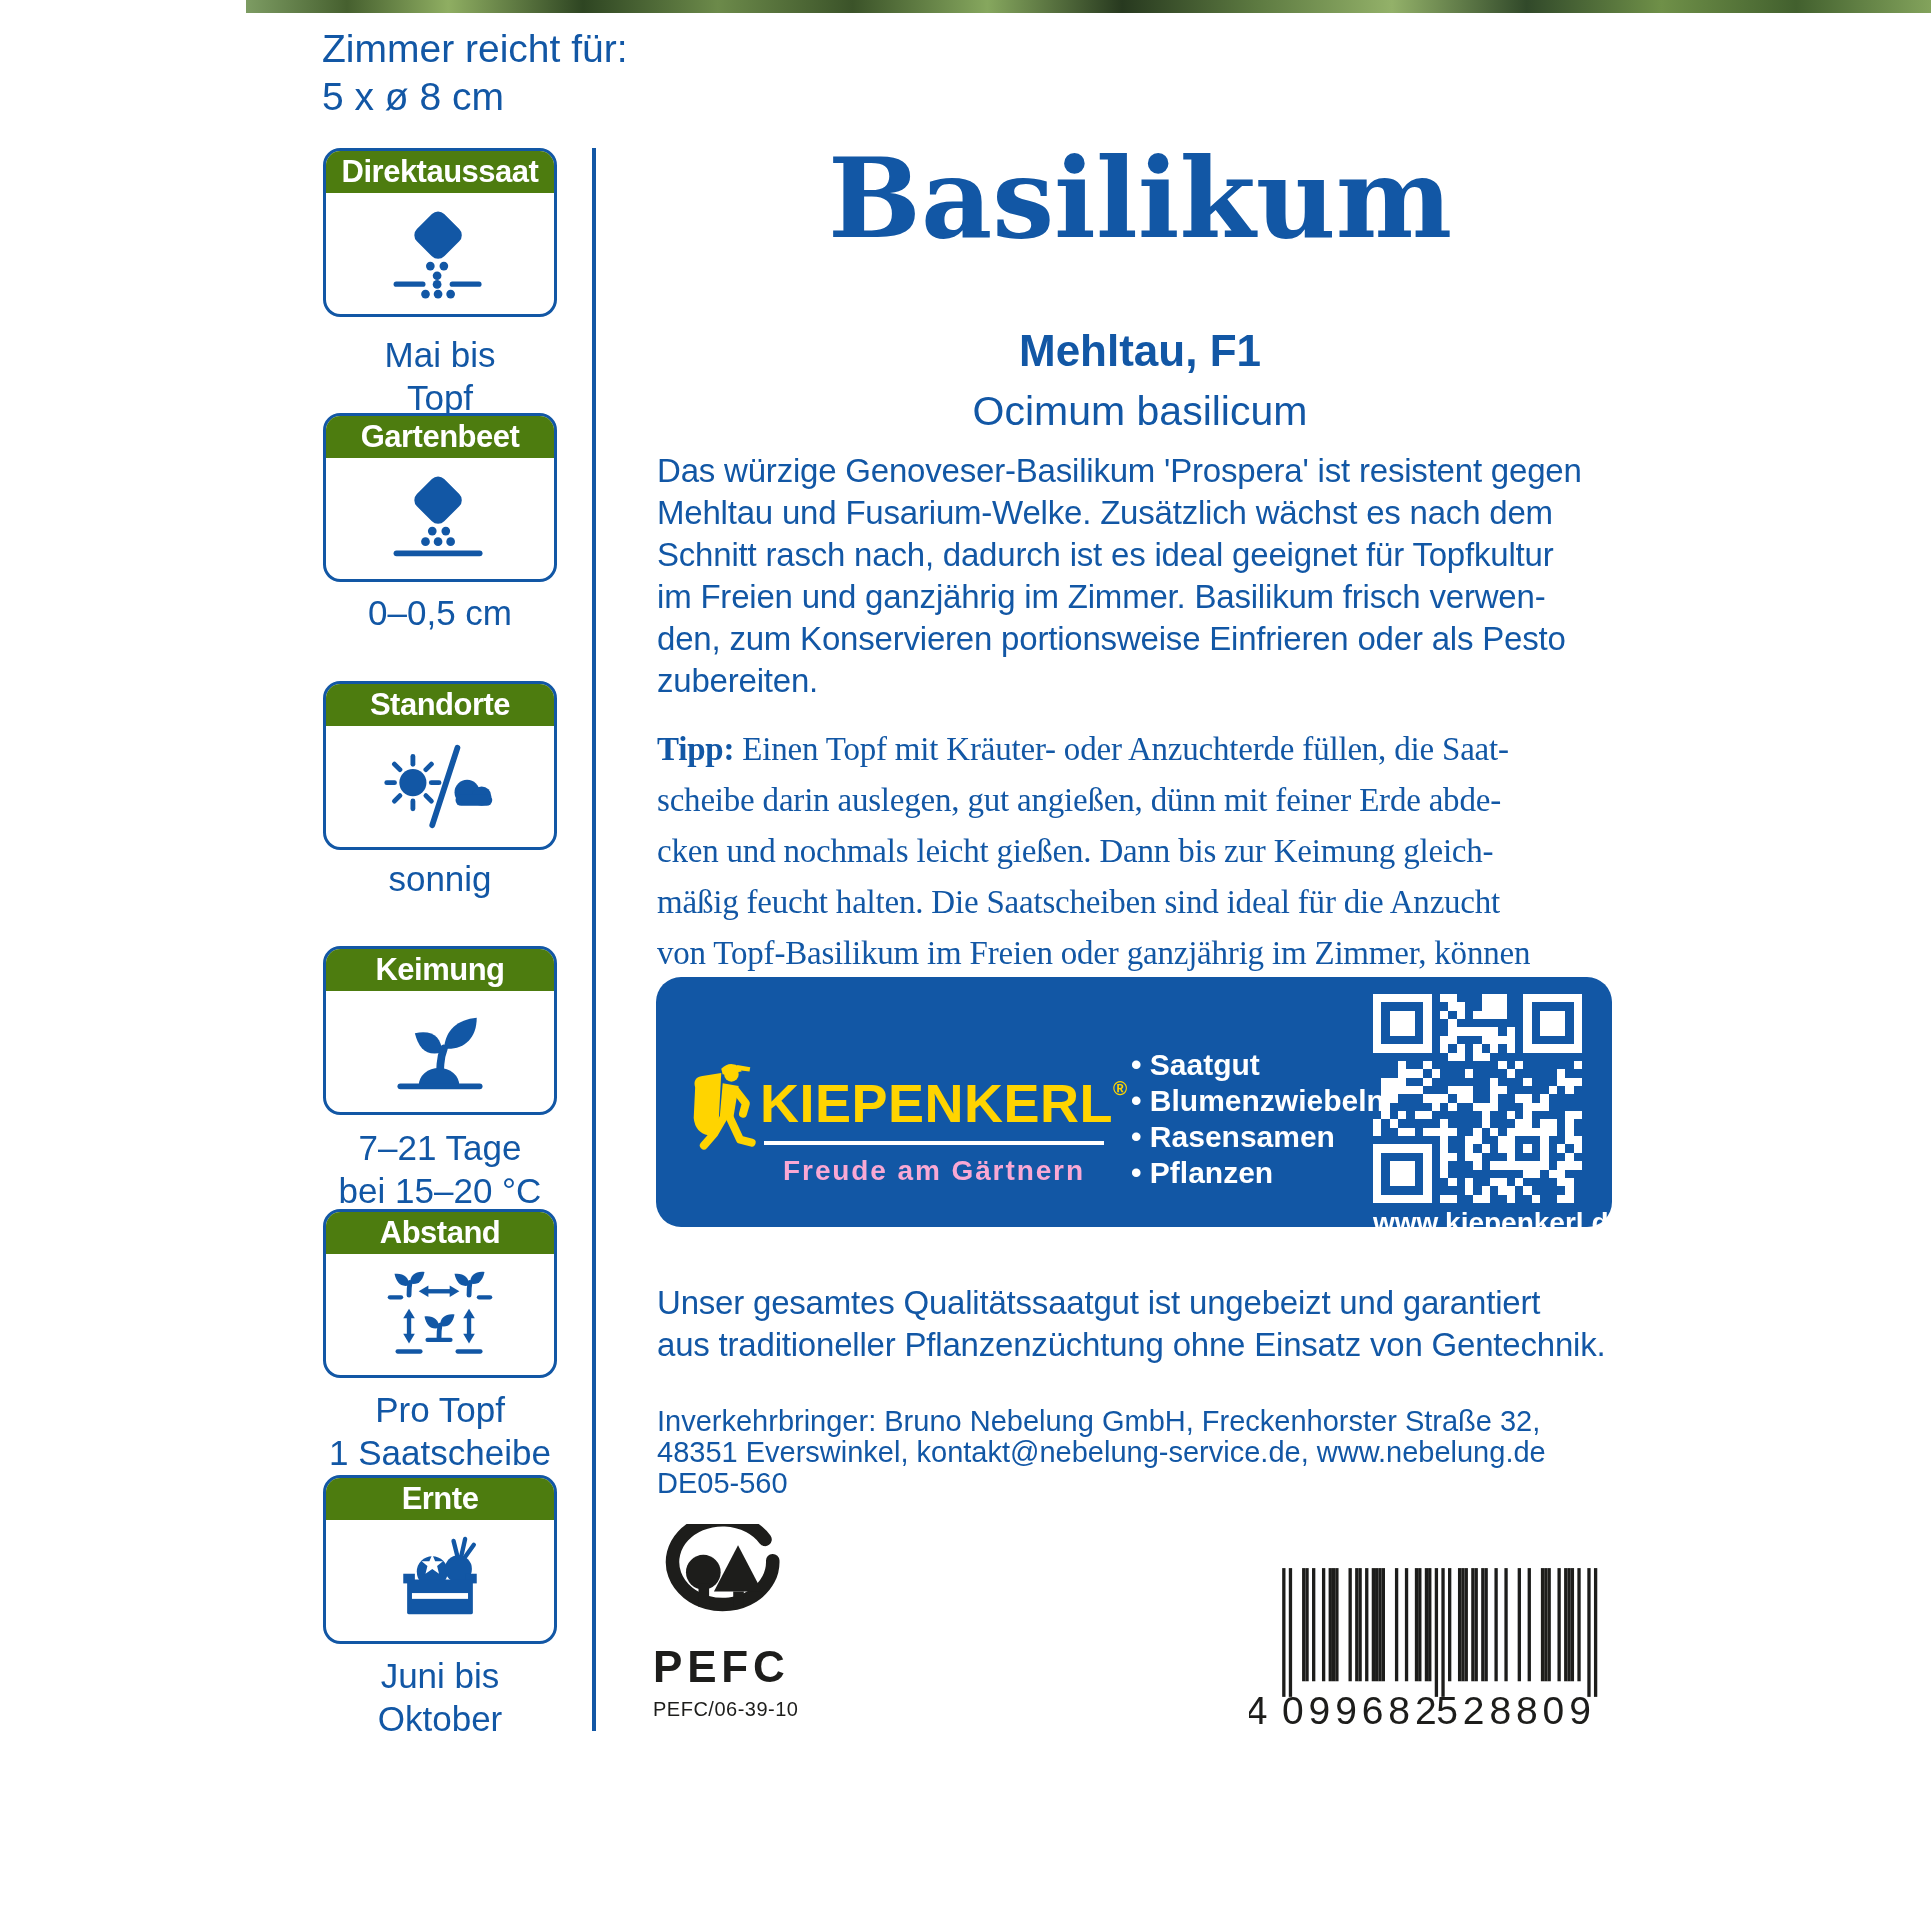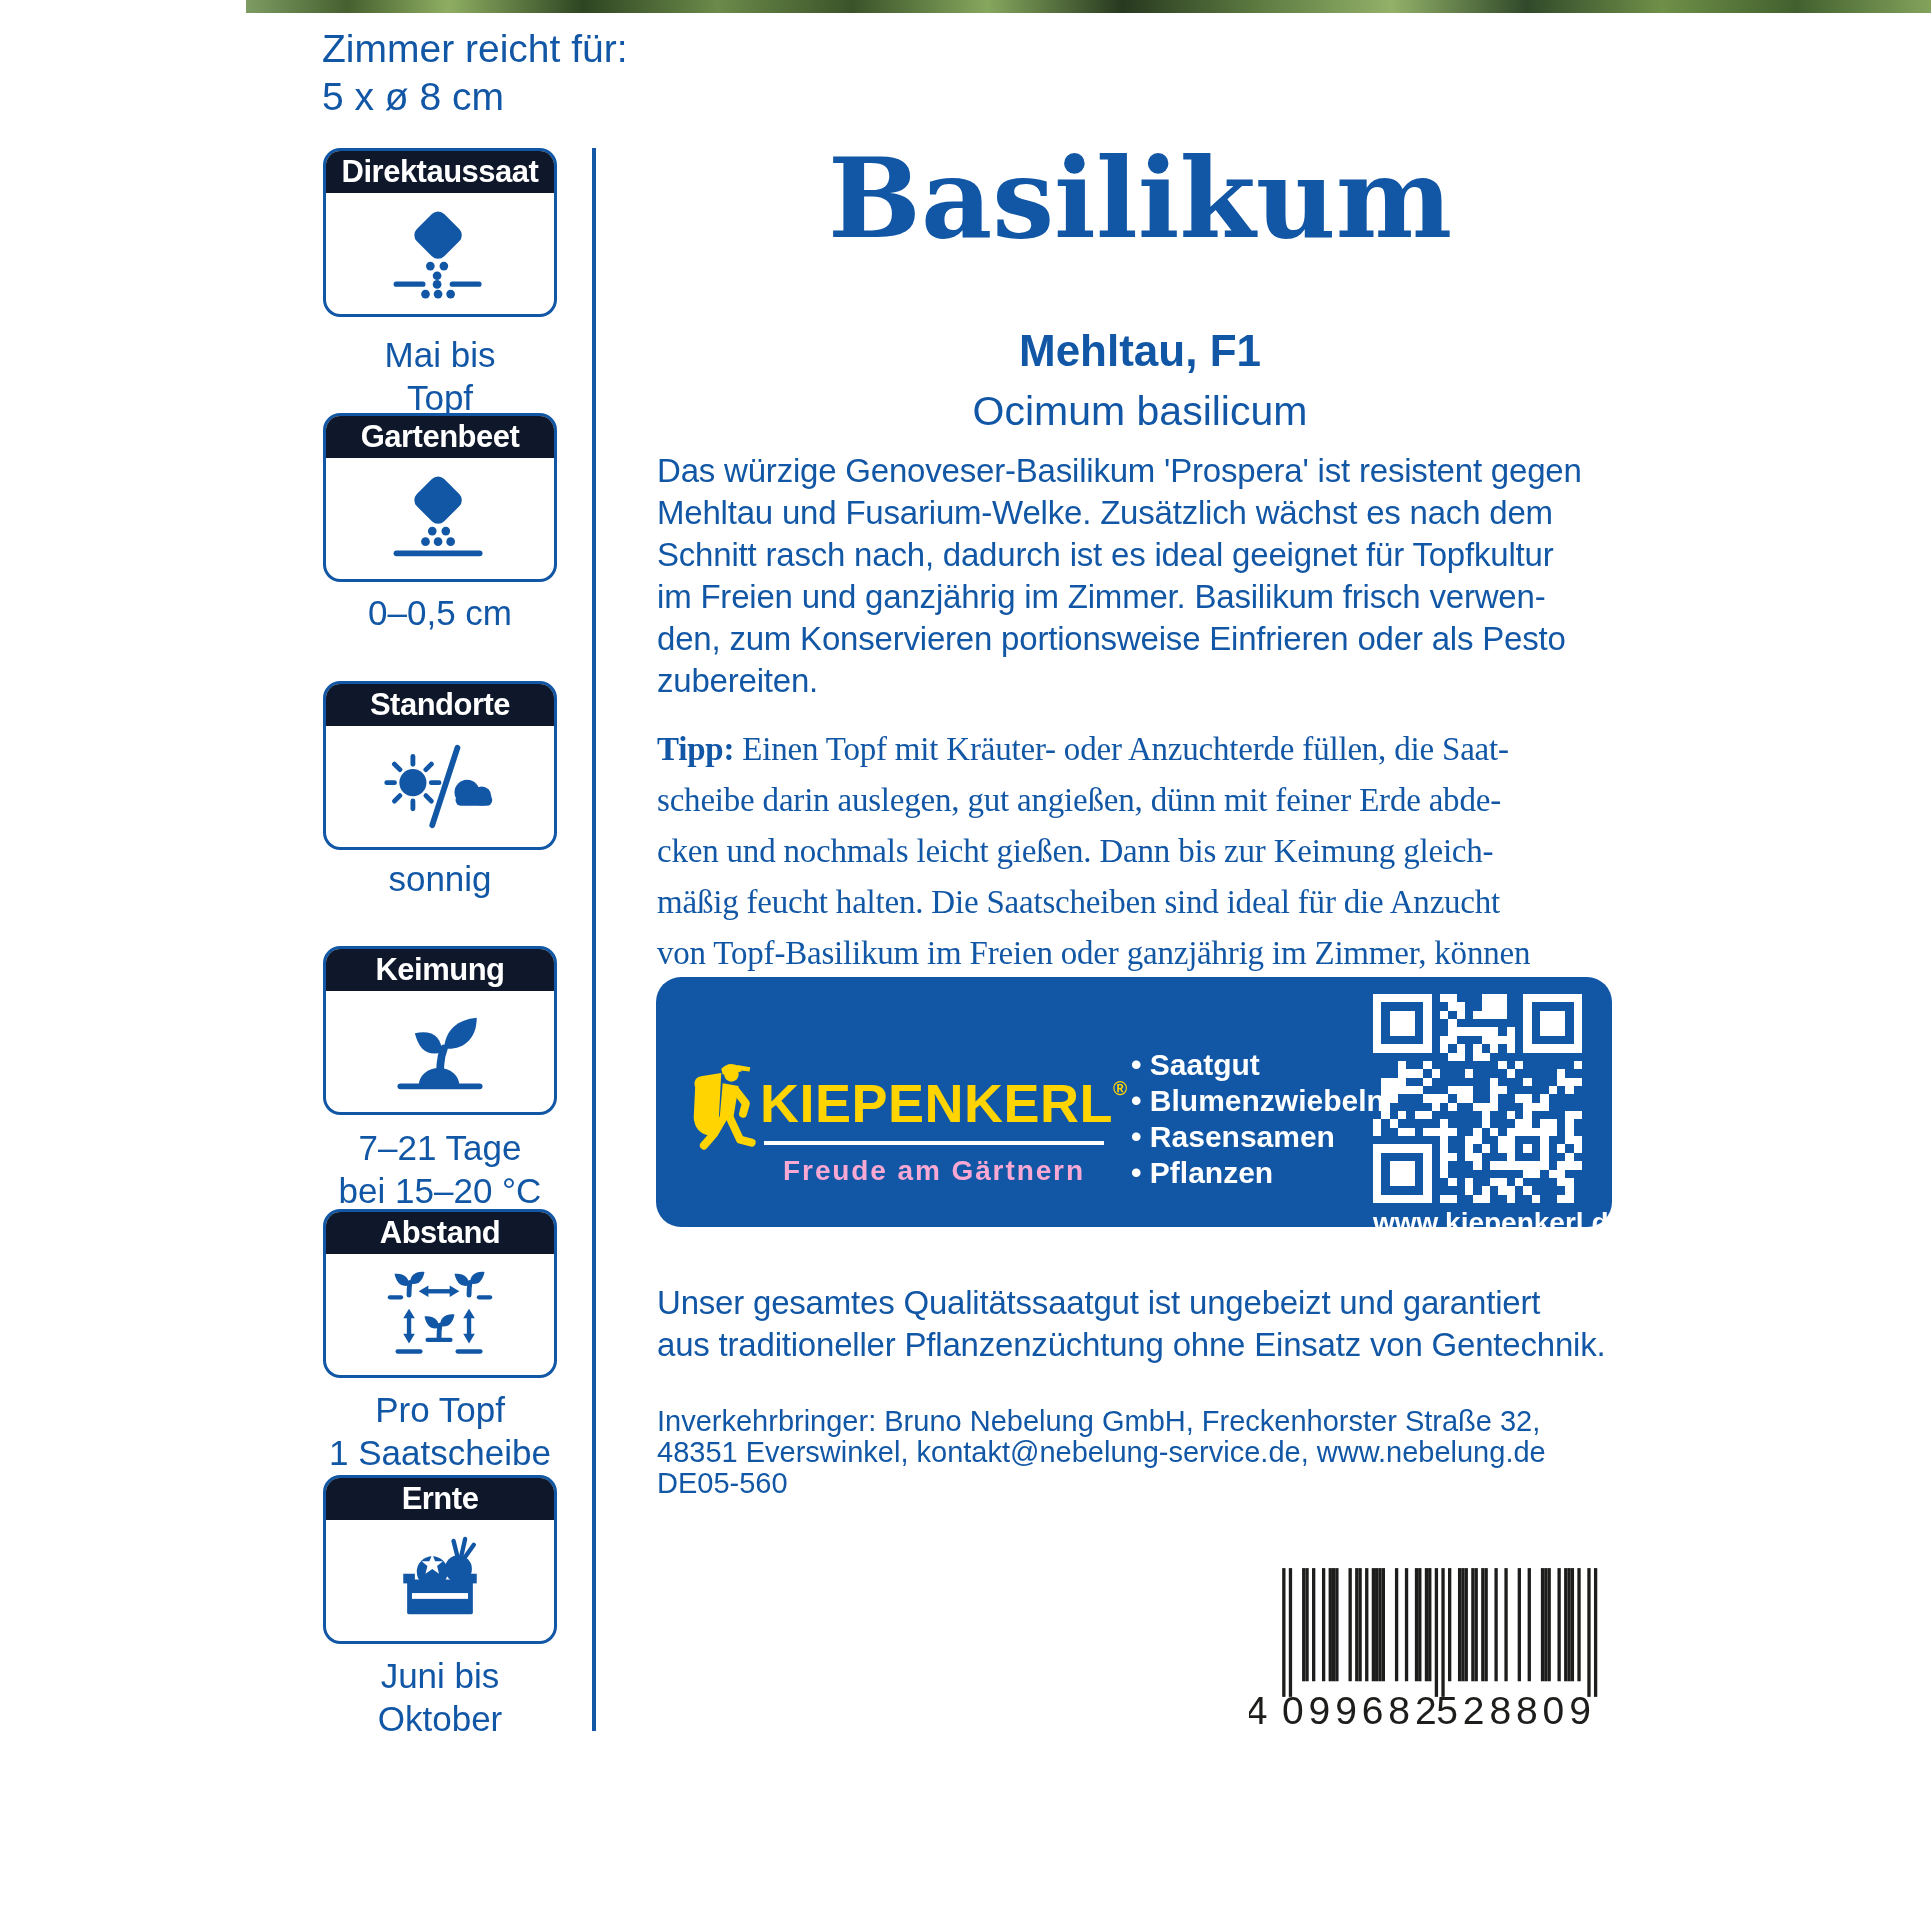--- a/index.html
+++ b/index.html
@@ -12,21 +12,21 @@
       #3b5329 36%,#86a75e 44%,#27391f 52%,#5d7a41 60%,#93b169 68%,#31492a 76%,#6f9048 84%,
       #42602e 92%,#83a35c 100%);}
 
   .content-note{position:absolute;left:322px;top:25px;font-size:39px;line-height:48px;}
 
   .divider{position:absolute;left:592px;top:148px;width:3.9px;height:1583px;background:#1257A5;}
 
   
   .card{position:absolute;left:323px;width:234px;border:3.9px solid #1257A5;border-radius:17.4px;
         background:#fff;overflow:hidden;box-sizing:border-box;}
-  .card-header{height:42px;background:#0f172a;color:#fff;font-weight:bold;font-size:31px;
+  .card-header{height:42px;background:#4d7c0f;color:#fff;font-weight:bold;font-size:31px;
         line-height:42px;text-align:center;letter-spacing:-0.5px;}
   .card-body{height:121px;display:flex;align-items:center;justify-content:center;}
   .card-caption{position:absolute;left:323px;width:234px;text-align:center;font-size:35px;
         line-height:43px;white-space:pre-line;}
 
   
   .title{position:absolute;left:657px;top:141px;width:966px;text-align:center;
         font-family:"DejaVu Serif",serif;font-weight:bold;font-size:110px;line-height:116px;margin:0;}
   .variety{position:absolute;left:657px;top:326px;width:966px;text-align:center;
         font-weight:bold;font-size:44px;}
@@ -552,20 +552,31 @@
       <div class="qr-caption">www.kiepenkerl.de</div>
     </div>
   </div>
 
   <div class="body-text quality pre">Unser gesamtes Qualitätssaatgut ist ungebeizt und garantiert
 aus traditioneller Pflanzenzüchtung ohne Einsatz von Gentechnik.</div>
   <div class="body-text distributor pre">Inverkehrbringer: Bruno Nebelung GmbH, Freckenhorster Straße 32,
 48351 Everswinkel, kontakt@nebelung-service.de, www.nebelung.de
 DE05-560</div>
 
+  <div class="pefc-block">
+    <svg width="145" height="108" viewBox="0 0 150 112">
+      <path d="M116,16 A52,44 0 1 0 124,38" fill="none" stroke="#1d1d1b" stroke-width="14" stroke-linecap="round"></path>
+      <circle fill="#1d1d1b" cx="52" cy="50" r="18"></circle>
+      <rect fill="#1d1d1b" x="47" y="62" width="11" height="24"></rect>
+      <polygon fill="#1d1d1b" points="88,22 63,70 113,70"></polygon>
+      <rect fill="#1d1d1b" x="83" y="70" width="11" height="16"></rect>
+    </svg>
+    <div class="pefc-label">PEFC</div>
+    <div class="pefc-cert">PEFC/06-39-10</div>
+  </div>
 
   <svg id="barcode" viewBox="0 0 368 172">
       <rect x="34.0" y="0" width="3.4" height="132" fill="#1d1d1b"></rect>
       <rect x="40.8" y="0" width="3.4" height="132" fill="#1d1d1b"></rect>
       <rect x="54.4" y="0" width="3.4" height="116" fill="#1d1d1b"></rect>
       <rect x="57.8" y="0" width="3.4" height="116" fill="#1d1d1b"></rect>
       <rect x="64.6" y="0" width="3.4" height="116" fill="#1d1d1b"></rect>
       <rect x="74.8" y="0" width="3.4" height="116" fill="#1d1d1b"></rect>
       <rect x="81.6" y="0" width="3.4" height="116" fill="#1d1d1b"></rect>
       <rect x="85.0" y="0" width="3.4" height="116" fill="#1d1d1b"></rect>

